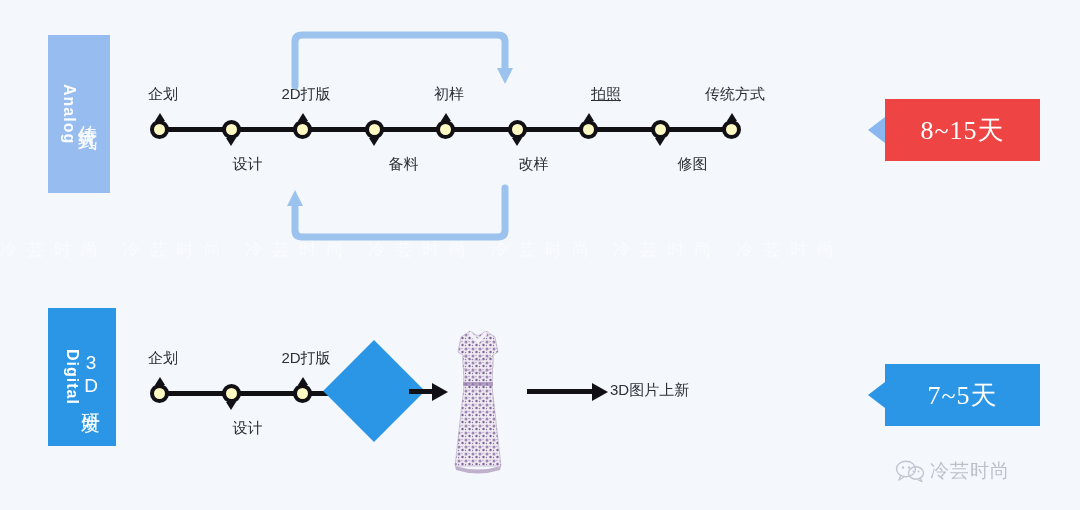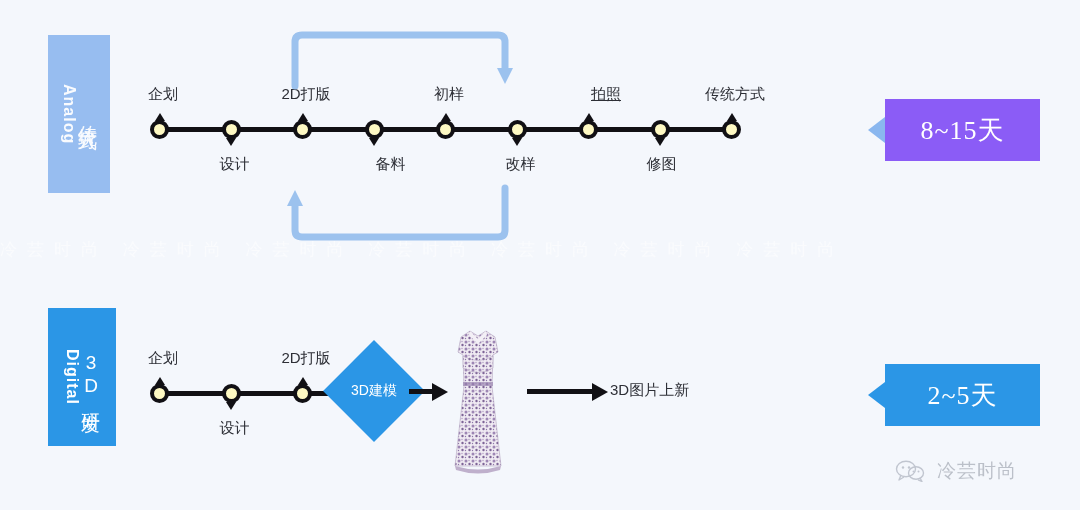--- a/index.html
+++ b/index.html
@@ -66,39 +66,39 @@
   .node.up .pin{top:-11px;border-bottom:8px solid #111014;}
   .node.down .pin{bottom:-11px;border-top:8px solid #111014;}
 
   .nlabel{
     position:absolute;white-space:nowrap;
     font-size:15px;color:#2d2f36;
     font-family:"Liberation Sans","DejaVu Sans",sans-serif;
     transform:translateX(-50%);
   }
   .nlabel.above{bottom:100%;margin-bottom:20px;}
-  .nlabel.below{top:100%;margin-top:20px;}
+  .nlabel.below{top:100%;margin-top:20px;margin-left:13px;}
 
   
   .loop{position:absolute;}
   .loop svg{display:block;overflow:visible;}
 
   
   .callout{position:absolute;display:flex;align-items:center;justify-content:center;}
   .callout .body{
     width:100%;height:100%;display:flex;align-items:center;justify-content:center;
     color:#ffffff;font-size:26px;letter-spacing:1px;
     font-family:"Liberation Serif","DejaVu Serif",serif;
   }
   .callout .tail{
     position:absolute;left:-17px;top:50%;margin-top:-13px;
     width:0;height:0;border-top:13px solid transparent;
     border-bottom:13px solid transparent;
   }
-  #callout-analog{left:885px;top:99px;width:155px;height:62px;background:#8b5cf6;}
+  #callout-analog{left:885px;top:99px;width:155px;height:62px;background:#ef4444;}
   #callout-analog .tail{border-right:17px solid #8ab7ef;}
   #callout-digital{left:885px;top:364px;width:155px;height:62px;background:#2b96e6;}
   #callout-digital .tail{border-right:17px solid #2b96e6;}
 
   
   #diamond{
     position:absolute;left:338px;top:355px;width:72px;height:72px;
     background:#2b96e6;transform:rotate(45deg);
   }
   #diamond-label{
@@ -120,21 +120,21 @@
 
   
   #label-3d-upload{
     position:absolute;left:610px;top:381px;white-space:nowrap;
     font-size:15px;color:#2d2f36;
   }
 
   
   #brand{
     position:absolute;left:895px;top:458px;
-    display:flex;align-items:center;gap:12px;
+    display:flex;align-items:center;gap:5px;
     opacity:.42;
   }
   #brand .brand-text{
     font-size:19px;color:#6f7684;letter-spacing:1px;
     font-family:"Liberation Serif","DejaVu Serif",serif;
   }
 </style>
 </head>
 <body>
 
@@ -175,21 +175,21 @@
         <div class="node down" style="left: 357.5px; text-decoration: underline;">
           <span class="pin"></span>
           <span class="nlabel below" style="left: 9px;">改样</span>
         </div>
         <div class="node up" style="left: 429px;">
           <span class="pin"></span>
           <span class="nlabel above" style="left: 23px; text-decoration: underline;">拍照</span>
         </div>
         <div class="node down" style="left: 500.5px;">
           <span class="pin"></span>
-          <span class="nlabel below" style="left: 7px;">修图</span>
+          <span class="nlabel below" style="left: 25px;">修图</span>
         </div>
         <div class="node up" style="left: 572px;">
           <span class="pin"></span>
           <span class="nlabel above" style="left: 9px;">传统方式</span>
         </div>
       </div>
   </div>
 
   <div class="loop" id="loop-analog-top" style="left:288px;top:28px;">
     <svg width="240" height="62" viewBox="0 0 240 62">
@@ -229,21 +229,20 @@
           <span class="nlabel below" style="left: 9px;">设计</span>
         </div>
         <div class="node up" style="left: 143px;">
           <span class="pin"></span>
           <span class="nlabel above" style="left: 9px;">2D打版</span>
         </div>
       </div>
   </div>
 
   <div id="diamond"></div>
-  <div id="diamond-label">3D建模</div>
 
   <div class="arrow" style="left:409px;top:389px;width:24px;"></div>
 
   <svg id="dress" viewBox="0 0 70 150">
     <defs>
       <pattern id="floral" width="7" height="7" patternUnits="userSpaceOnUse">
         <rect width="7" height="7" fill="#efeaf2"></rect>
         <circle cx="2" cy="2" r="1.5" fill="#9d86b4"></circle>
         <circle cx="5.5" cy="5" r="1.2" fill="#7d6496"></circle>
         <circle cx="5" cy="1.5" r="0.8" fill="#b9a8c9"></circle>
@@ -256,21 +255,21 @@
     <path d="M20,30 Q35,39 50,30 L50,42 Q35,51 20,42 Z" fill="url(#floral)" opacity=".95" stroke="#a795b6" stroke-width="0.5"></path>
     <rect x="20" y="56" width="30" height="4" fill="#8d76a6" opacity=".6"></rect>
     <path d="M12,140 Q35,147 58,140 L57,144 Q35,151 13,144 Z" fill="#bfb0cc"></path>
   </svg>
 
   <div class="arrow" style="left:527px;top:389px;width:66px;"></div>
   <div id="label-3d-upload">3D图片上新</div>
 
   <div class="callout" id="callout-digital">
     <span class="tail"></span>
-    <span class="body">2~5天</span>
+    <span class="body">7~5天</span>
   </div>
 
   <div id="brand">
     <svg width="30" height="22" viewBox="0 0 30 22">
       <ellipse cx="11" cy="9" rx="9.5" ry="7.8" fill="none" stroke="#7c8394" stroke-width="1.4"></ellipse>
       <path d="M6,15 L4,20 L9,17" fill="none" stroke="#7c8394" stroke-width="1.4" stroke-linejoin="round"></path>
       <circle cx="8" cy="7.5" r="1.2" fill="#7c8394"></circle>
       <circle cx="14" cy="7.5" r="1.2" fill="#7c8394"></circle>
       <ellipse cx="21" cy="13" rx="7.5" ry="6.2" fill="none" stroke="#7c8394" stroke-width="1.4"></ellipse>
       <path d="M25,18 L27,21.5 L23,19.8" fill="none" stroke="#7c8394" stroke-width="1.4" stroke-linejoin="round"></path>

